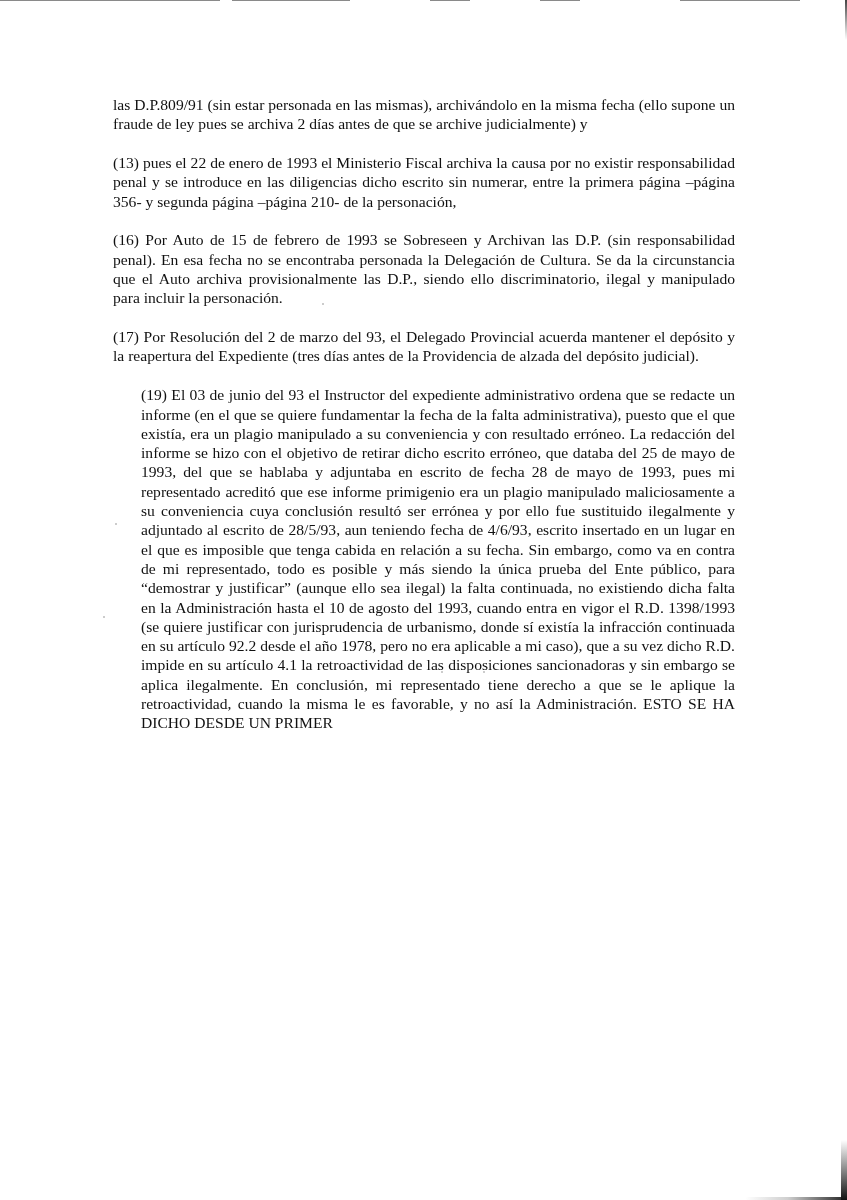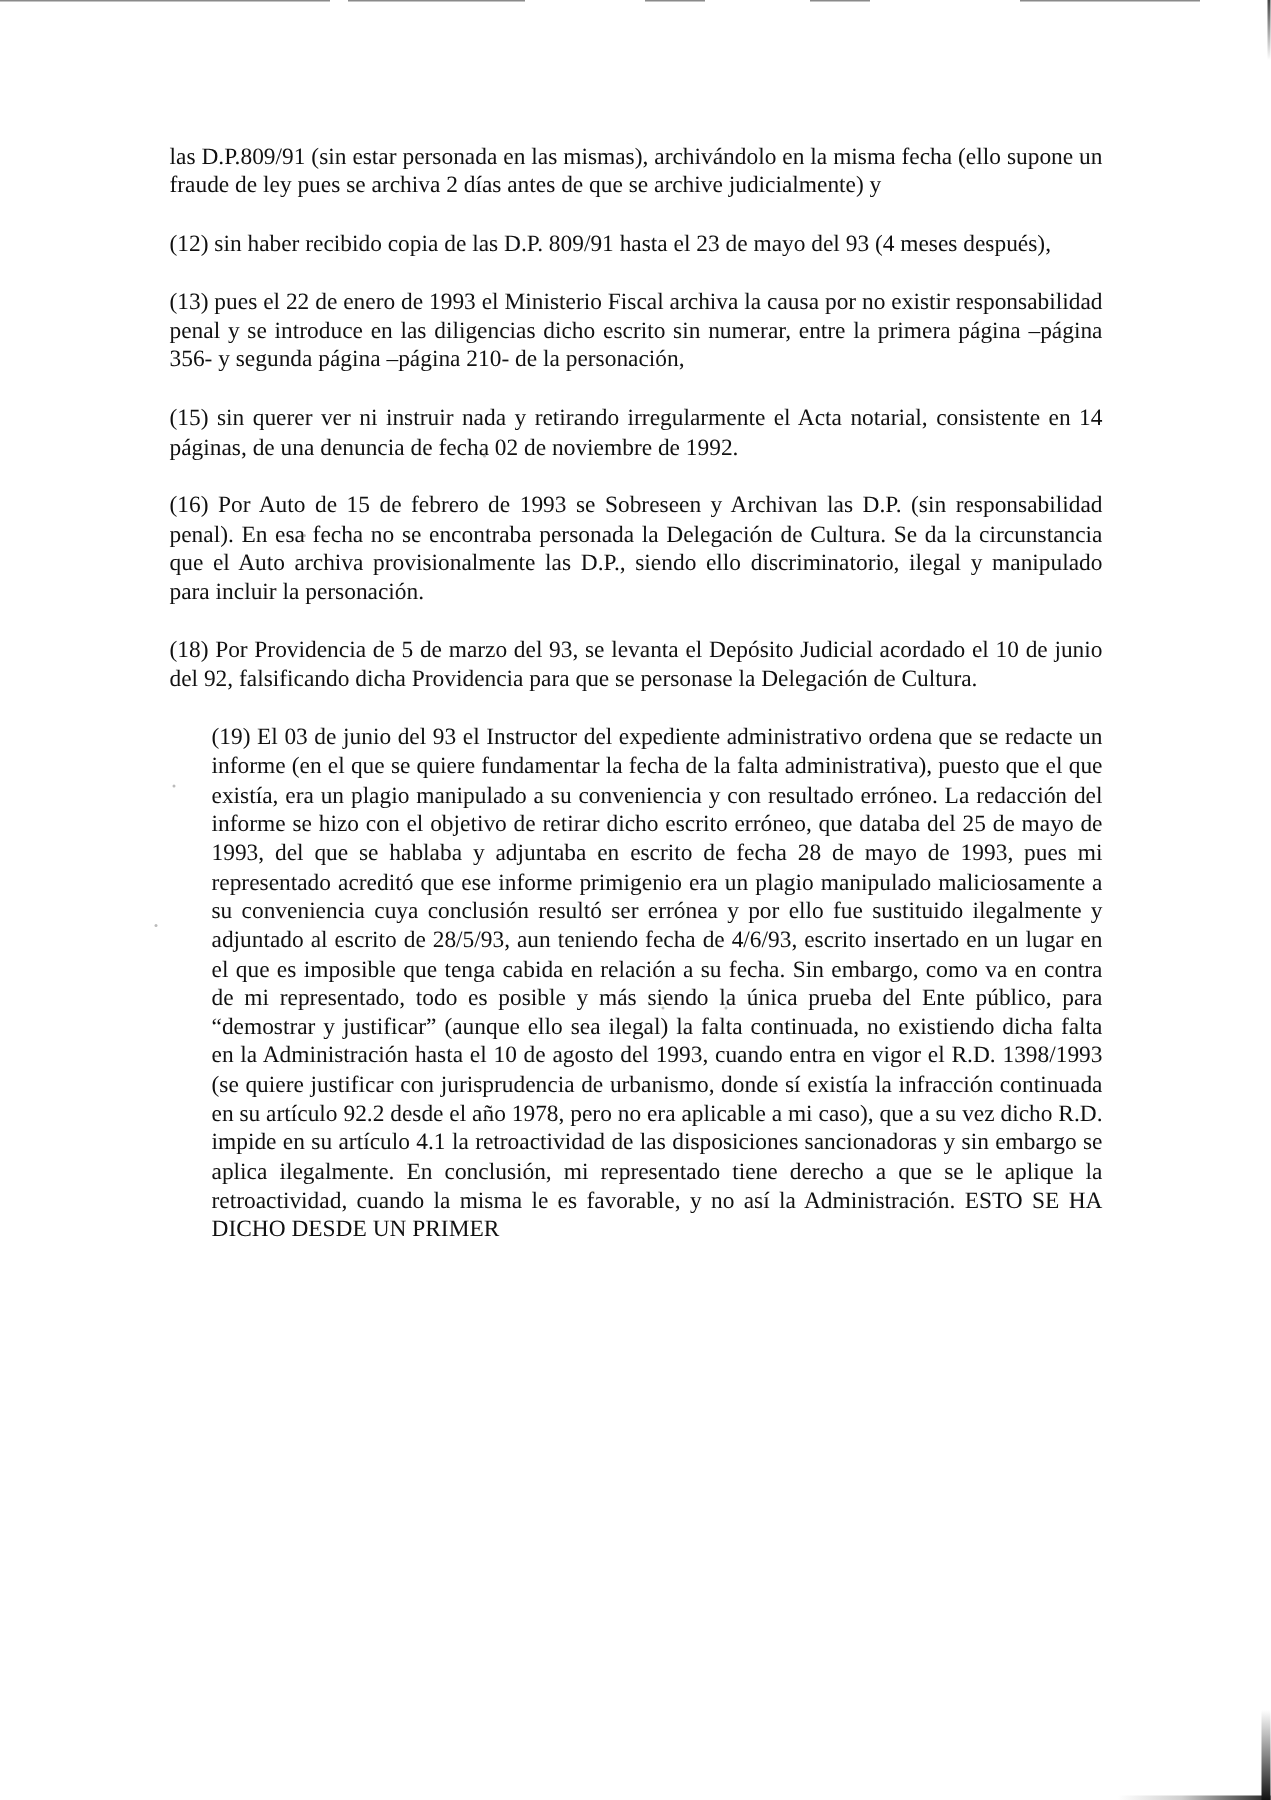--- a/index.html
+++ b/index.html
@@ -48,20 +48,18 @@
   <span class="speck" style="left:398px;top:163px;"></span>
   <span class="speck" style="left:322px;top:303px;"></span>
   <span class="speck" style="left:202px;top:356px;"></span>
   <span class="speck" style="left:115px;top:523px;"></span>
   <span class="speck" style="left:103px;top:616px;"></span>
   <span class="speck" style="left:441px;top:671px;"></span>
   <span class="speck" style="left:483px;top:671px;"></span>
 
   <div class="text">
     <p class="para">las D.P.809/91 (sin estar personada en las mismas), archivándolo en la misma fecha (ello supone un fraude de ley pues se archiva 2 días antes de que se archive judicialmente) y</p>
-    <p class="para">(12) sin haber recibido copia de las D.P. 809/91 hasta el 23 de mayo del 93 (4 meses después),</p>
     <p class="para">(13) pues el 22 de enero de 1993 el Ministerio Fiscal archiva la causa por no existir responsabilidad penal y se introduce en las diligencias dicho escrito sin numerar, entre la primera página –página 356- y segunda página –página 210- de la personación,</p>
-    <p class="para">(15) sin querer ver ni instruir nada y retirando irregularmente el Acta notarial, consistente en 14 páginas, de una denuncia de fecha 02 de noviembre de 1992.</p>
     <p class="para">(16) Por Auto de 15 de febrero de 1993 se Sobreseen y Archivan las D.P. (sin responsabilidad penal). En esa fecha no se encontraba personada la Delegación de Cultura. Se da la circunstancia que el Auto archiva provisionalmente las D.P., siendo ello discriminatorio, ilegal y manipulado para incluir la personación.</p>
-    <p class="para">(18) Por Providencia de 5 de marzo del 93, se levanta el Depósito Judicial acordado el 10 de junio del 92, falsificando dicha Providencia para que se personase la Delegación de Cultura.</p>
+    <p class="para">(17) Por Resolución del 2 de marzo del 93, el Delegado Provincial acuerda mantener el depósito y la reapertura del Expediente (tres días antes de la Providencia de alzada del depósito judicial).</p>
     <p class="para last">(19) El 03 de junio del 93 el Instructor del expediente administrativo ordena que se redacte un informe (en el que se quiere fundamentar la fecha de la falta administrativa), puesto que el que existía, era un plagio manipulado a su conveniencia y con resultado erróneo. La redacción del informe se hizo con el objetivo de retirar dicho escrito erróneo, que databa del 25 de mayo de 1993, del que se hablaba y adjuntaba en escrito de fecha 28 de mayo de 1993, pues mi representado acreditó que ese informe primigenio era un plagio manipulado maliciosamente a su conveniencia cuya conclusión resultó ser errónea y por ello fue sustituido ilegalmente y adjuntado al escrito de 28/5/93, aun teniendo fecha de 4/6/93, escrito insertado en un lugar en el que es imposible que tenga cabida en relación a su fecha. Sin embargo, como va en contra de mi representado, todo es posible y más siendo la única prueba del Ente público, para “demostrar y justificar” (aunque ello sea ilegal) la falta continuada, no existiendo dicha falta en la Administración hasta el 10 de agosto del 1993, cuando entra en vigor el R.D. 1398/1993 (se quiere justificar con jurisprudencia de urbanismo, donde sí existía la infracción continuada en su artículo 92.2 desde el año 1978, pero no era aplicable a mi caso), que a su vez dicho R.D. impide en su artículo 4.1 la retroactividad de las disposiciones sancionadoras y sin embargo se aplica ilegalmente. En conclusión, mi representado tiene derecho a que se le aplique la retroactividad, cuando la misma le es favorable, y no así la Administración. ESTO SE HA DICHO DESDE UN PRIMER</p>
   </div>
 </div>
 
 </body></html>

